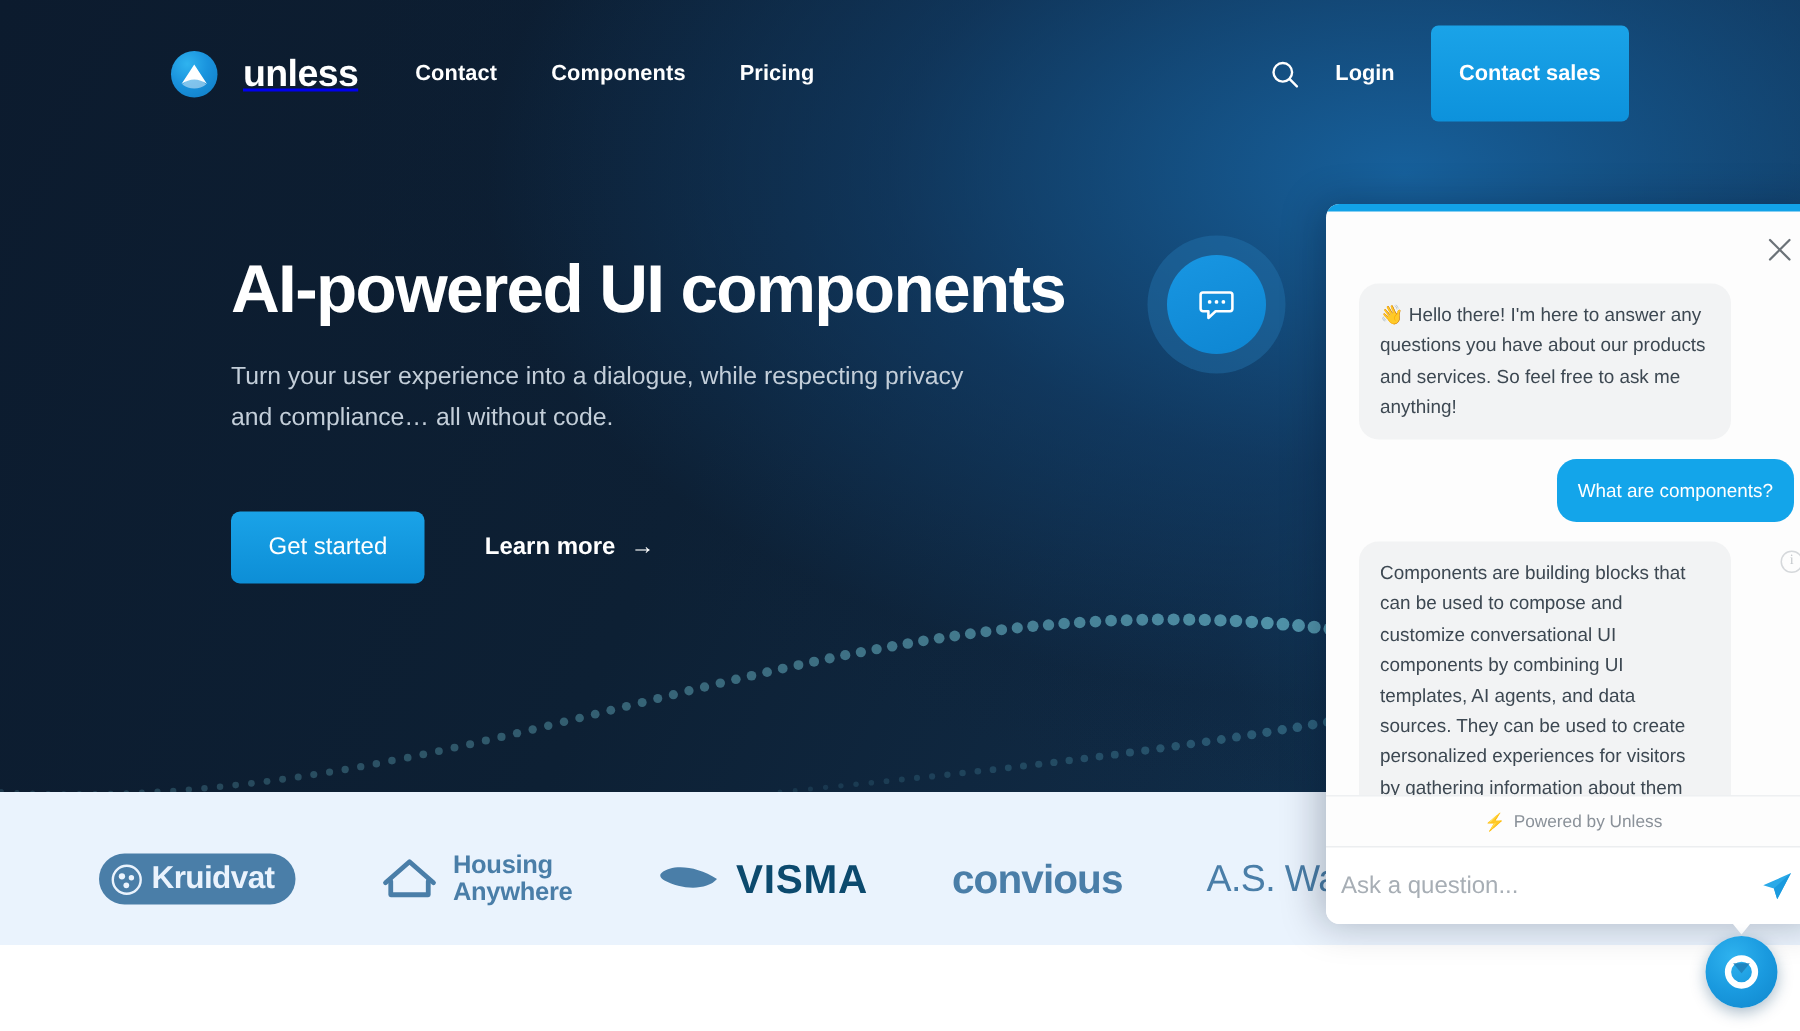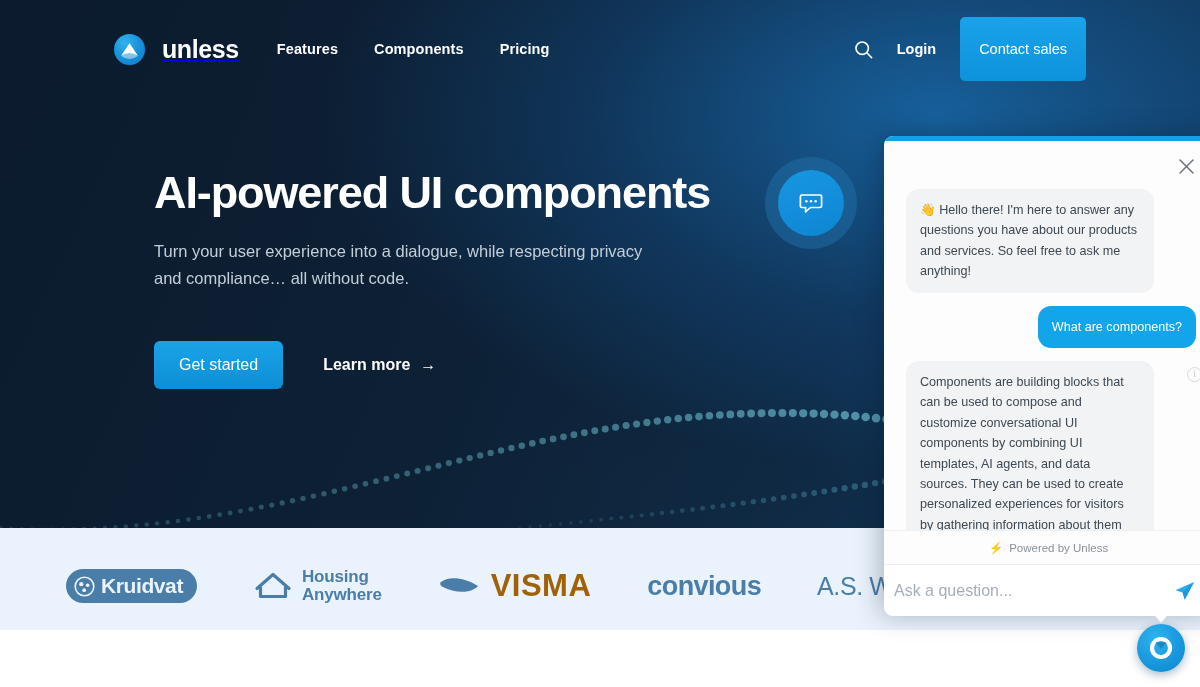--- a/index.html
+++ b/index.html
@@ -42,21 +42,21 @@
   .nav-links { display: flex; align-items: center; gap: 36px; margin-left: 38px; }
   .nav-link {
     color: #ffffff; font-size: 14.5px; font-weight: 600; text-decoration: none;
     letter-spacing: 0.1px; cursor: pointer;
   }
   .nav-right { margin-left: auto; display: flex; align-items: center; gap: 24px; }
   .search-icon { cursor: pointer; display: flex; }
   .login-link { color: #ffffff; font-size: 14.5px; font-weight: 700; text-decoration: none; cursor: pointer; }
   .contact-btn {
     background: linear-gradient(180deg, #1aa3e8 0%, #0d92dc 100%);
-    color: #fff; font-size: 14.5px; font-weight: 400;
+    color: #fff; font-size: 14.5px; font-weight: 700;
     border: none; border-radius: 5px; padding: 24px 19px; cursor: pointer;
     font-family: inherit; white-space: nowrap;
   }
 
   
   .hero-content { position: absolute; left: 154px; top: 168px; z-index: 4; width: 640px; }
   .headline {
     color: #ffffff; font-size: 45px; line-height: 1.12; font-weight: 700;
     letter-spacing: -1.1px; white-space: nowrap;
   }
@@ -99,21 +99,21 @@
   }
   .logo-item { display: flex; align-items: center; gap: 9px; flex: none; }
   .logo-kruidvat {
     background: #4a7ea8; color: #eaf3fd; border-radius: 999px;
     padding: 5px 14px 5px 8px; display: flex; align-items: center; gap: 6px;
     font-size: 21px; font-weight: 700; letter-spacing: -0.4px;
   }
   .logo-housing-text {
     font-size: 17px; font-weight: 700; line-height: 1.04; color: #4a7ea8; letter-spacing: -0.2px;
   }
-  .logo-visma { font-size: 31px; font-weight: 700; letter-spacing: 0.5px; color: #a16207; }
+  .logo-visma { font-size: 27px; font-weight: 700; letter-spacing: 0.5px; color: #0c4a6e; }
   .logo-convious { font-size: 27px; font-weight: 700; letter-spacing: -0.6px; color: #4a7ea8; }
   .logo-watson { font-size: 25px; font-weight: 400; letter-spacing: -0.4px; color: #4a7ea8; white-space: nowrap; }
   .bottom-white { position: absolute; left: 0; top: 630px; width: 1200px; height: 57px; background: #fff; }
 
   
   .chat-widget {
     position: absolute; left: 884px; top: 136px; width: 330px; height: 480px;
     background: #fdfdfd; border-radius: 9px 0 0 9px;
     box-shadow: -4px 0 26px rgba(4,16,32,0.28);
     display: flex; flex-direction: column; overflow: hidden; z-index: 10;
@@ -377,21 +377,21 @@
       <span class="brand-mark">
         <svg width="31" height="31" viewBox="0 0 31 31">
           <circle cx="15.5" cy="15.5" r="15.5" fill="none"></circle>
           <path d="M15.5 9 L24 22 Q15.5 16 7 22 Z" fill="#ffffff"></path>
           <path d="M15.5 15.5 Q21 19.5 23.4 22.3 Q20 25 15.5 25 Q11 25 7.6 22.3 Q10 19.5 15.5 15.5 Z" fill="#ffffff" opacity="0.45"></path>
         </svg>
       </span>
       <span class="brand-name">unless</span>
     </a>
     <div class="nav-links">
-      <a class="nav-link" href="#">Features</a>
+      <a class="nav-link" href="#">Contact</a>
       <a class="nav-link" href="#">Components</a>
       <a class="nav-link" href="#">Pricing</a>
     </div>
     <div class="nav-right">
       <span class="search-icon">
         <svg width="19" height="19" viewBox="0 0 19 19" fill="none">
           <circle cx="8.2" cy="8.2" r="6.2" stroke="#ffffff" stroke-width="1.6"></circle>
           <line x1="12.8" y1="12.8" x2="17.6" y2="17.6" stroke="#ffffff" stroke-width="1.6" stroke-linecap="round"></line>
         </svg>
       </span>

